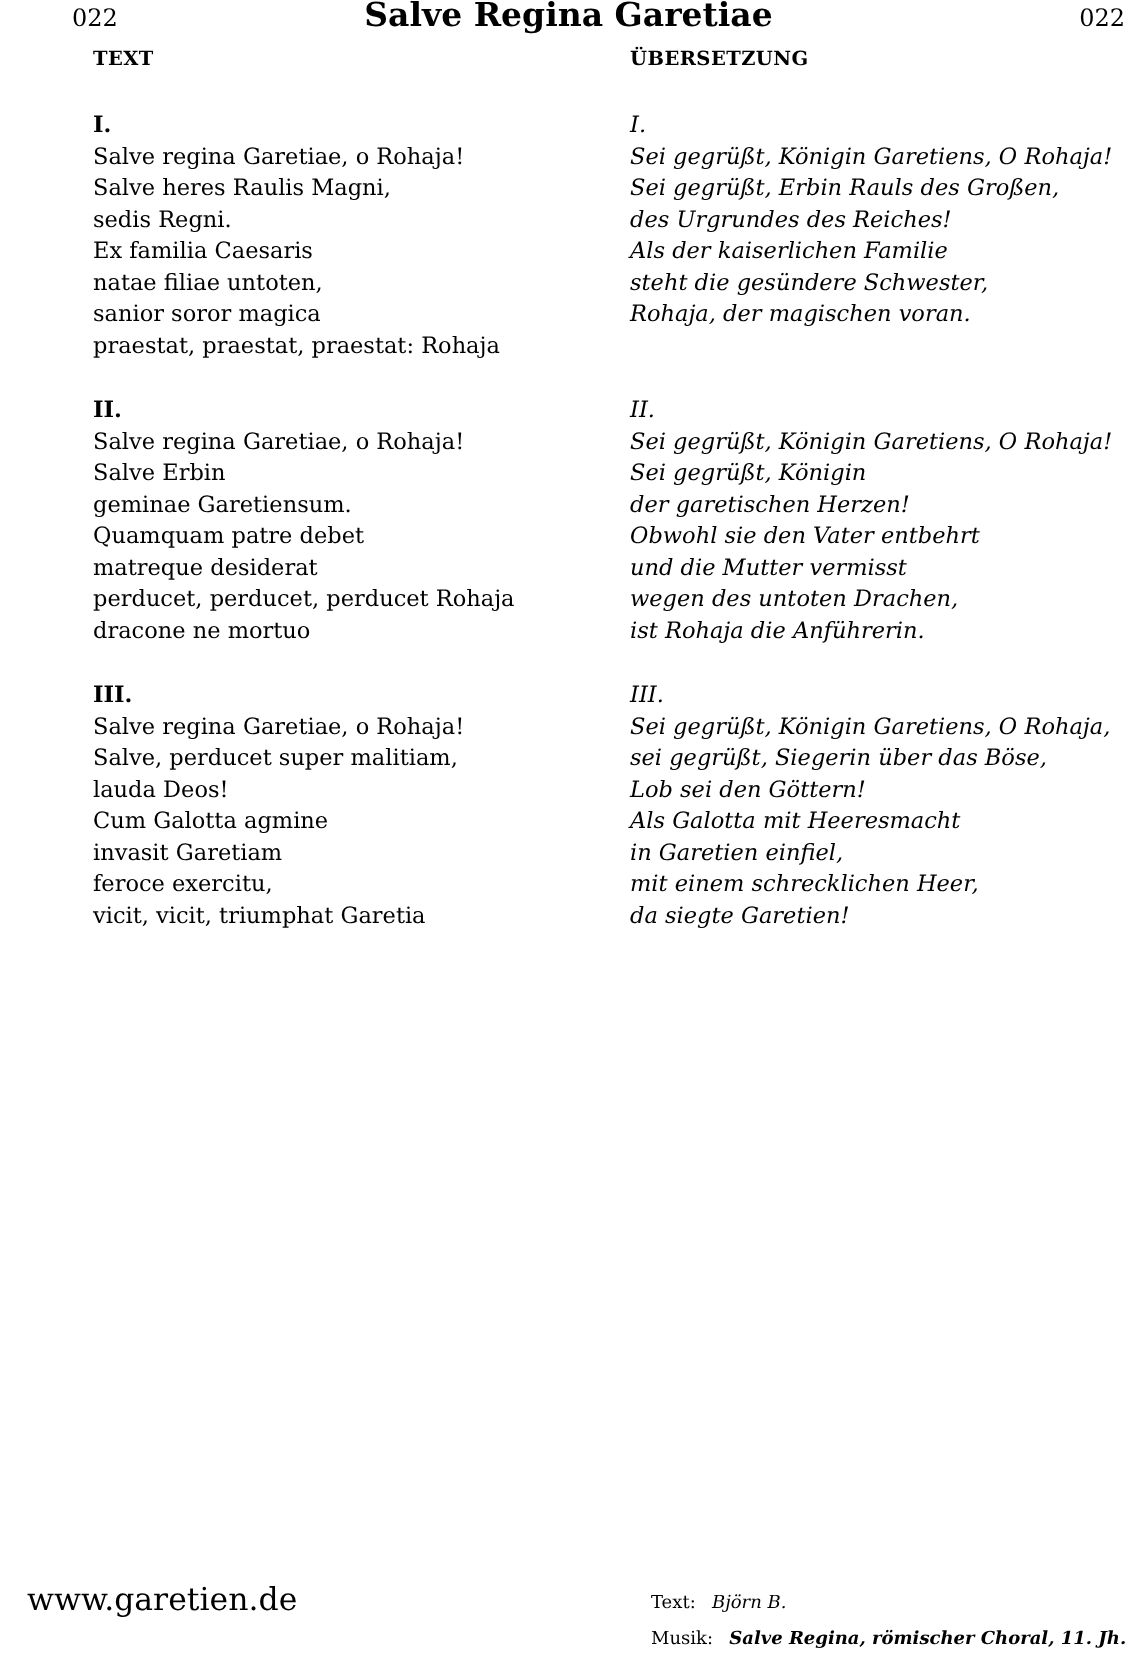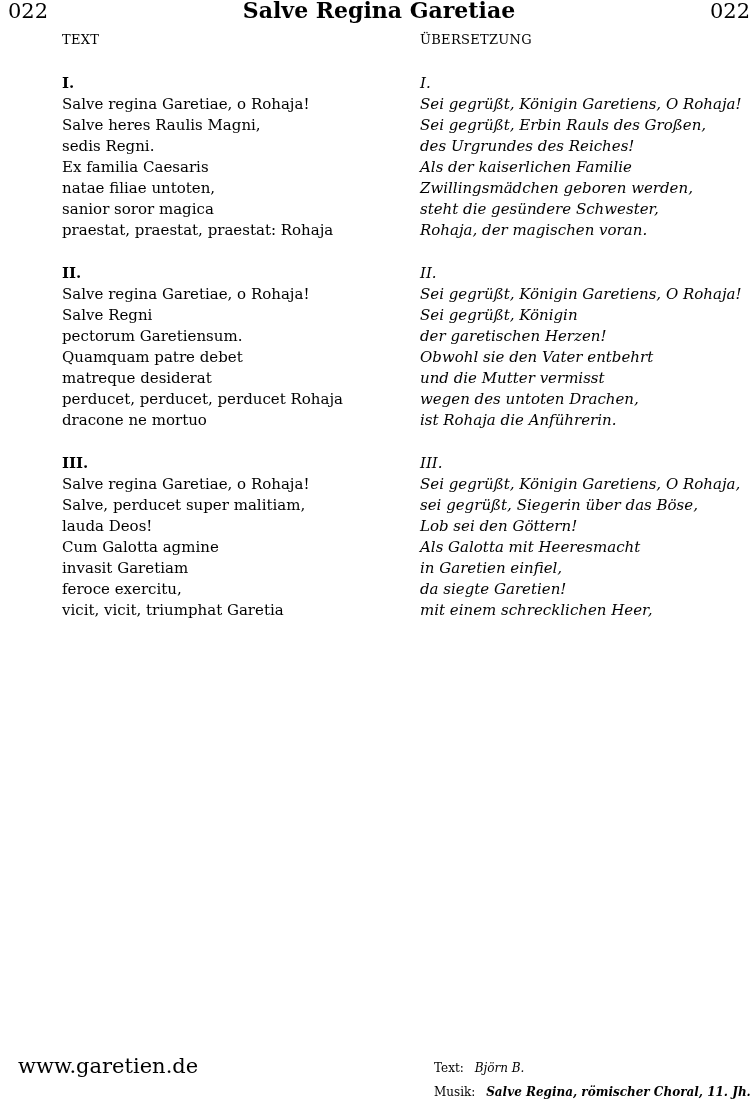--- a/index.html
+++ b/index.html
@@ -9,33 +9,33 @@
     font-family: "DejaVu Serif", serif;
     position: relative; overflow: hidden;
   }
   .header {
     display: grid;
     grid-template-columns: 1fr auto 1fr;
     align-items: baseline;
     padding: 0 6px 0 8px;
     margin-top: -3px;
   }
-  .page-num { font-size: 21px; }
+  .page-num { font-size: 16px; margin-left: 40px; }
   .page-num.right { text-align: right; }
   .title {
     font-size: 22px; font-weight: bold;
     margin: 0; text-align: center;
     font-family: "DejaVu Serif", serif;
   }
   .content { padding-left: 62px; }
   .col-headers {
     display: grid; grid-template-columns: 358px 1fr;
     margin-top: 9px;
   }
-  .col-header { font-weight: normal; font-size: 13px; letter-spacing: 0.3px; }
+  .col-header { font-weight: bold; font-size: 13px; letter-spacing: 0.3px; }
   #stanzas { margin-top: 26px; }
   .stanza {
     display: grid; grid-template-columns: 358px 1fr;
     margin-bottom: 22px;
   }
   .stanza-col { min-width: 0; }
   .stanza .line, .stanza-label {
     font-size: 15px; line-height: 21px; white-space: nowrap;
   }
   .latin-label { font-weight: bold; }
@@ -81,32 +81,31 @@
             <div class="line">natae filiae untoten,</div>
             <div class="line">sanior soror magica</div>
             <div class="line">praestat, praestat, praestat: Rohaja</div>
           </div>
     <div class="stanza-col german-col">
       <div class="stanza-label german-label">I.</div>
     <div class="line">Sei gegrüßt, Königin Garetiens, O Rohaja!</div>
             <div class="line">Sei gegrüßt, Erbin Rauls des Großen,</div>
             <div class="line">des Urgrundes des Reiches!</div>
             <div class="line">Als der kaiserlichen Familie</div>
-            <div class="line">Zwillingsmädchen geboren werden,</div>
             <div class="line">steht die gesündere Schwester,</div>
             <div class="line">Rohaja, der magischen voran.</div>
           </div>
   </section>
 
   <section class="stanza">
     <div class="stanza-col latin-col">
       <div class="stanza-label latin-label">II.</div>
     <div class="line">Salve regina Garetiae, o Rohaja!</div>
-            <div class="line">Salve Regni</div>
-            <div class="line">pectorum Garetiensum.</div>
+            <div class="line">Salve Erbin</div>
+            <div class="line">geminae Garetiensum.</div>
             <div class="line">Quamquam patre debet</div>
             <div class="line">matreque desiderat</div>
             <div class="line">perducet, perducet, perducet Rohaja</div>
             <div class="line">dracone ne mortuo</div>
           </div>
     <div class="stanza-col german-col">
       <div class="stanza-label german-label">II.</div>
     <div class="line">Sei gegrüßt, Königin Garetiens, O Rohaja!</div>
             <div class="line">Sei gegrüßt, Königin</div>
             <div class="line">der garetischen Herzen!</div>
@@ -128,22 +127,22 @@
             <div class="line">feroce exercitu,</div>
             <div class="line">vicit, vicit, triumphat Garetia</div>
           </div>
     <div class="stanza-col german-col">
       <div class="stanza-label german-label">III.</div>
     <div class="line">Sei gegrüßt, Königin Garetiens, O Rohaja,</div>
             <div class="line">sei gegrüßt, Siegerin über das Böse,</div>
             <div class="line">Lob sei den Göttern!</div>
             <div class="line">Als Galotta mit Heeresmacht</div>
             <div class="line">in Garetien einfiel,</div>
+            <div class="line">mit einem schrecklichen Heer,</div>
             <div class="line">da siegte Garetien!</div>
-            <div class="line">mit einem schrecklichen Heer,</div>
           </div>
   </section>
 </main>
   </div>
 
   <div class="footer-site">www.garetien.de</div>
 
   <div class="credits" id="credits">
   <div class="credit-row">
     <span class="credit-label">Text:</span>

